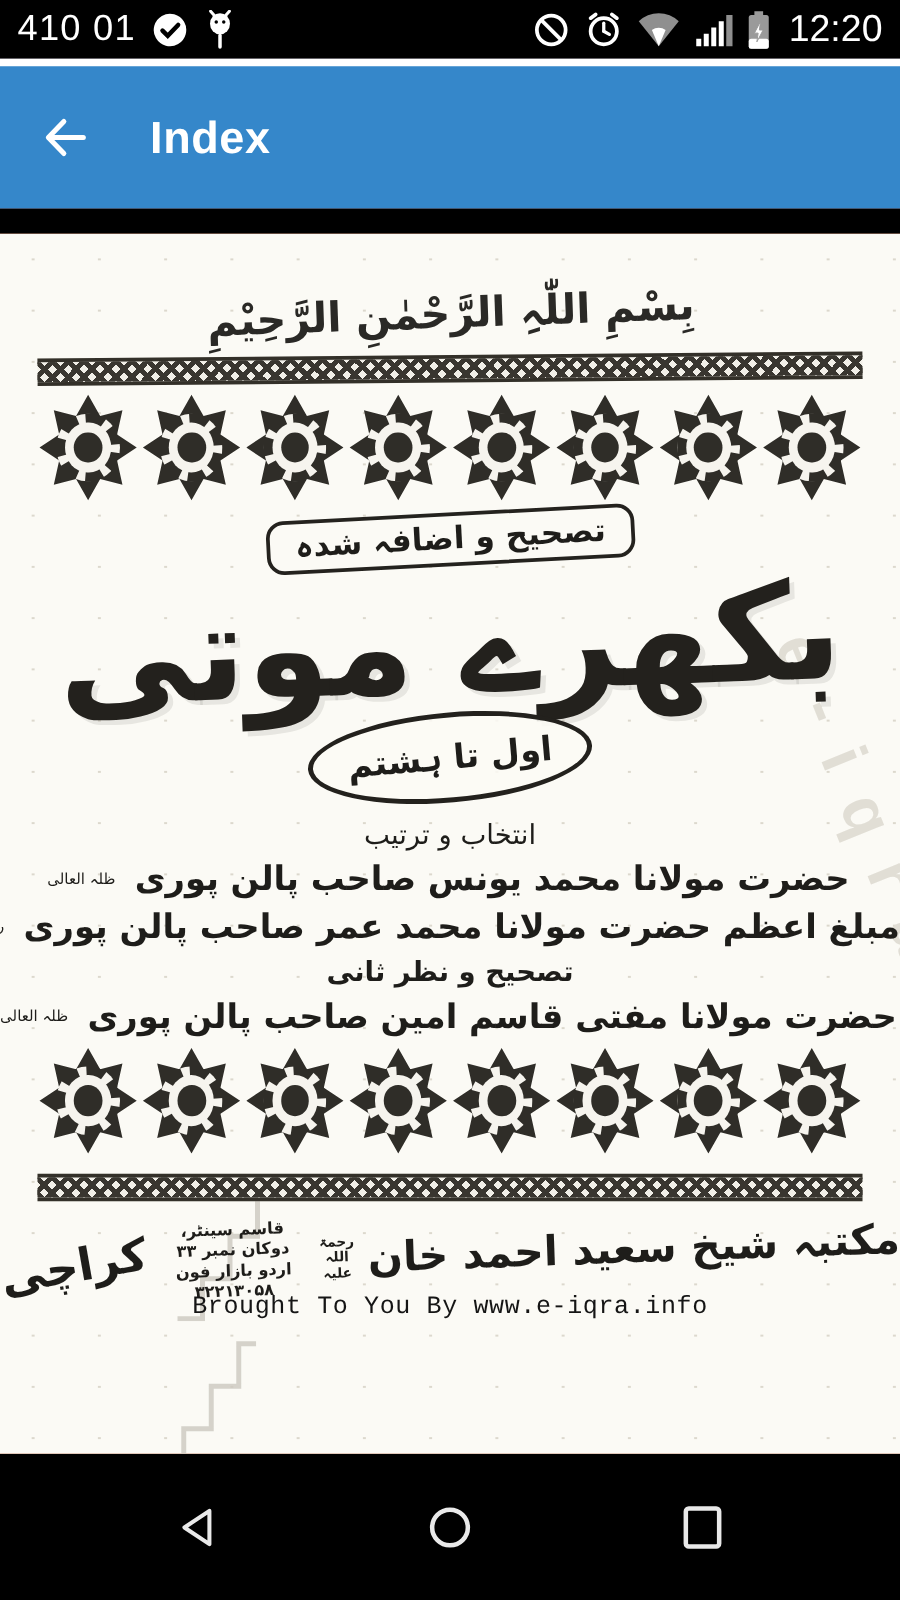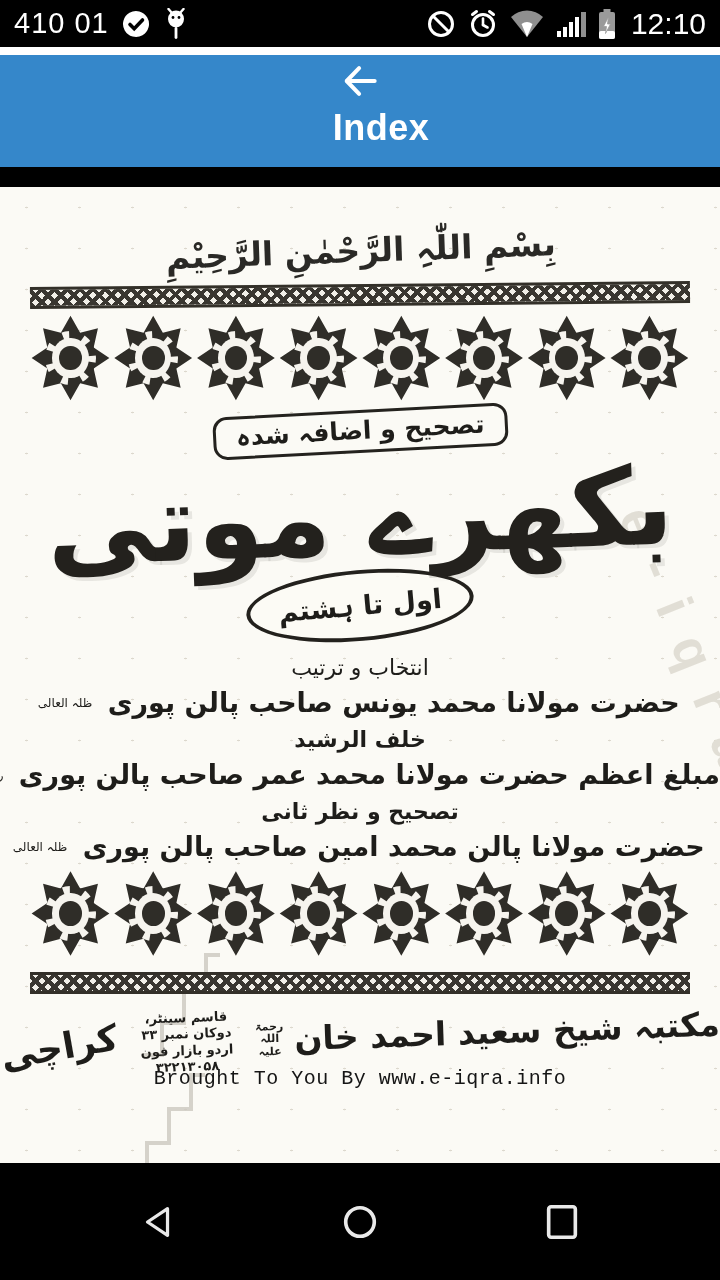--- a/index.html
+++ b/index.html
@@ -14,22 +14,22 @@
     height:47px; background:#000; color:#fff;
     display:flex; align-items:center; padding:0 14px;
   }
   .sb-left { display:flex; align-items:center; gap:12px; font-size:29px; letter-spacing:1px; }
   .sb-right { margin-left:auto; display:flex; align-items:center; gap:11px; }
   .sb-time { font-size:30px; margin-left:4px; }
   .sb-icon { display:block; }
 
   
   .app-bar {
-    height:120px; background:#3587ca; border-top:8px solid #ffffff;
-    display:flex; align-items:center; padding:0 26px; color:#fff;flex-direction:column;
+    height:120px; background:#3587ca; border-top:6px solid #ffffff;
+    display:flex; align-items:center; padding:0 26px; color:#fff;
   }
   .back-btn { width:52px; height:52px; display:flex; align-items:center; justify-content:center; cursor:pointer; }
   .app-title { font-size:36px; font-weight:bold; margin-left:42px; letter-spacing:0.5px; }
 
   .gap-strip { height:20px; background:#000; }
 
   
   .page {
     height:976px; background:#fbfaf5; color:#1e1d1a; text-align:center;
     font-family:"DejaVu Sans", sans-serif; position:relative; overflow:hidden;
@@ -165,21 +165,21 @@
         <rect x="14" y="13" width="4" height="15" fill="#fff"></rect>
         <rect x="20" y="8" width="4" height="20" fill="#fff"></rect>
         <rect x="26" y="3" width="5" height="25" fill="#8f8f8f"></rect>
       </svg>
       <svg class="sb-icon" width="18" height="32" viewBox="0 0 18 32">
         <rect x="5.5" y="1" width="7" height="3" fill="#9a9a9a"></rect>
         <rect x="1" y="4" width="16" height="27" rx="2" fill="#9a9a9a"></rect>
         <rect x="1" y="23" width="16" height="8" rx="2" fill="#fff"></rect>
         <path d="M10.5 9 L5.5 18.5 H8.5 L7.5 25.5 L12.5 16 H9.5 Z" fill="#fff" stroke="#9a9a9a" stroke-width="0.8"></path>
       </svg>
-      <span class="sb-time">12:10</span>
+      <span class="sb-time">12:20</span>
     </div>
   </div>
 
   <div class="app-bar">
     <div class="back-btn">
       <svg width="44" height="44" viewBox="0 0 48 48">
         <line x1="10" y1="24" x2="40" y2="24" stroke="#fff" stroke-width="4.4" stroke-linecap="round"></line>
         <path d="M23 10 L9.5 24 L23 38" fill="none" stroke="#fff" stroke-width="4.4" stroke-linecap="round" stroke-linejoin="round"></path>
       </svg>
     </div>
@@ -219,31 +219,30 @@
 
     <div><span class="volume-oval">اول تا ہشتم</span></div>
 
     <div class="sel-label">انتخاب و ترتیب</div>
 
     <div class="author">
       <span>حضرت مولانا محمد یونس صاحب پالن پوری</span>
       <span class="honorific">ظلہ العالی</span>
     </div>
 
-    <div class="small-label">خلف الرشید</div>
 
     <div class="author">
       <span>مبلغ اعظم حضرت مولانا محمد عمر صاحب پالن پوری</span>
       <span class="honorific">رحمۃ اللہ علیہ</span>
     </div>
 
     <div class="small-label">تصحیح و نظر ثانی</div>
 
     <div class="author">
-      <span>حضرت مولانا پالن محمد امین صاحب پالن پوری</span>
+      <span>حضرت مولانا مفتی قاسم امین صاحب پالن پوری</span>
       <span class="honorific">ظلہ العالی</span>
     </div>
 
     <div class="med-band">
       <div class="med"></div>
       <div class="med"></div>
       <div class="med"></div>
       <div class="med"></div>
       <div class="med"></div>
       <div class="med"></div>

